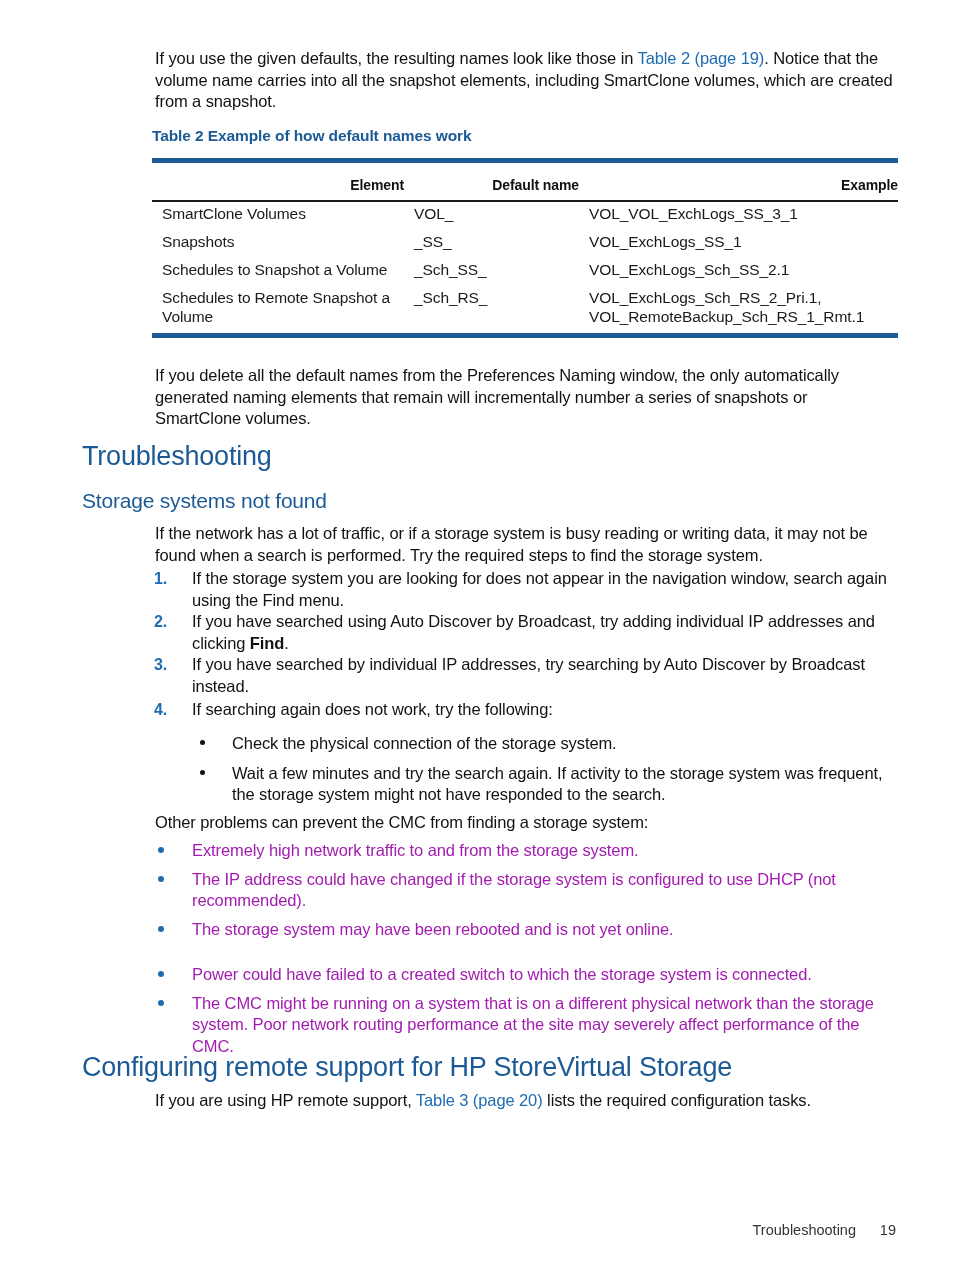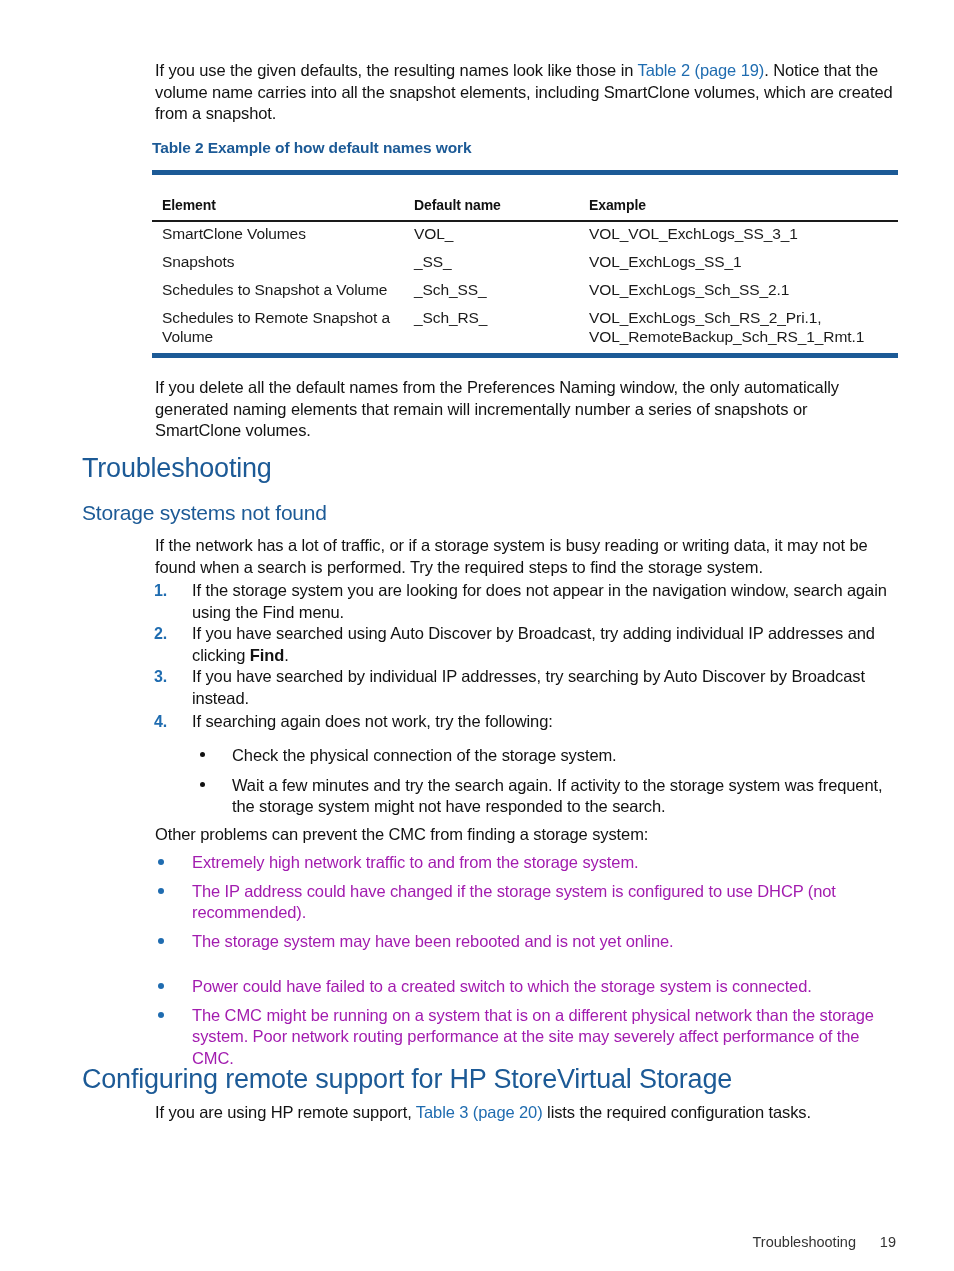--- a/index.html
+++ b/index.html
@@ -12,21 +12,21 @@
     width: 954px;
     height: 1271px;
     position: relative;
     font-family: "Liberation Sans", sans-serif;
     color: #000000;
     overflow: hidden;
   }
 
   .page {
     position: absolute;
-    left: 0; top: 12px;
+    left: 0; top: 0;
     width: 954px;
     height: 959px;
   }
 
   
   .body-col {
     position: absolute;
     left: 155px;
     width: 742px;
   }
@@ -76,25 +76,25 @@
     height: 5px;
     background: #1C5A96;
     width: 100%;
   }
   table.data {
     width: 100%;
     border-collapse: collapse;
     table-layout: fixed;
   }
   table.data th {
-    text-align: left;
+    text-align: right;
     font-size: 14px;
     font-weight: bold;
     color: #111;
-    padding: 22px 0 7px 10px;
+    padding: 14px 0 7px 10px;
     letter-spacing: -0.1px;
   }
   table.data td {
     text-align: left;
     font-size: 15.5px;
     color: #1a1a1a;
     padding: 2px 0 7px 10px;
     vertical-align: top;
     line-height: 19px;
     letter-spacing: -0.1px;

